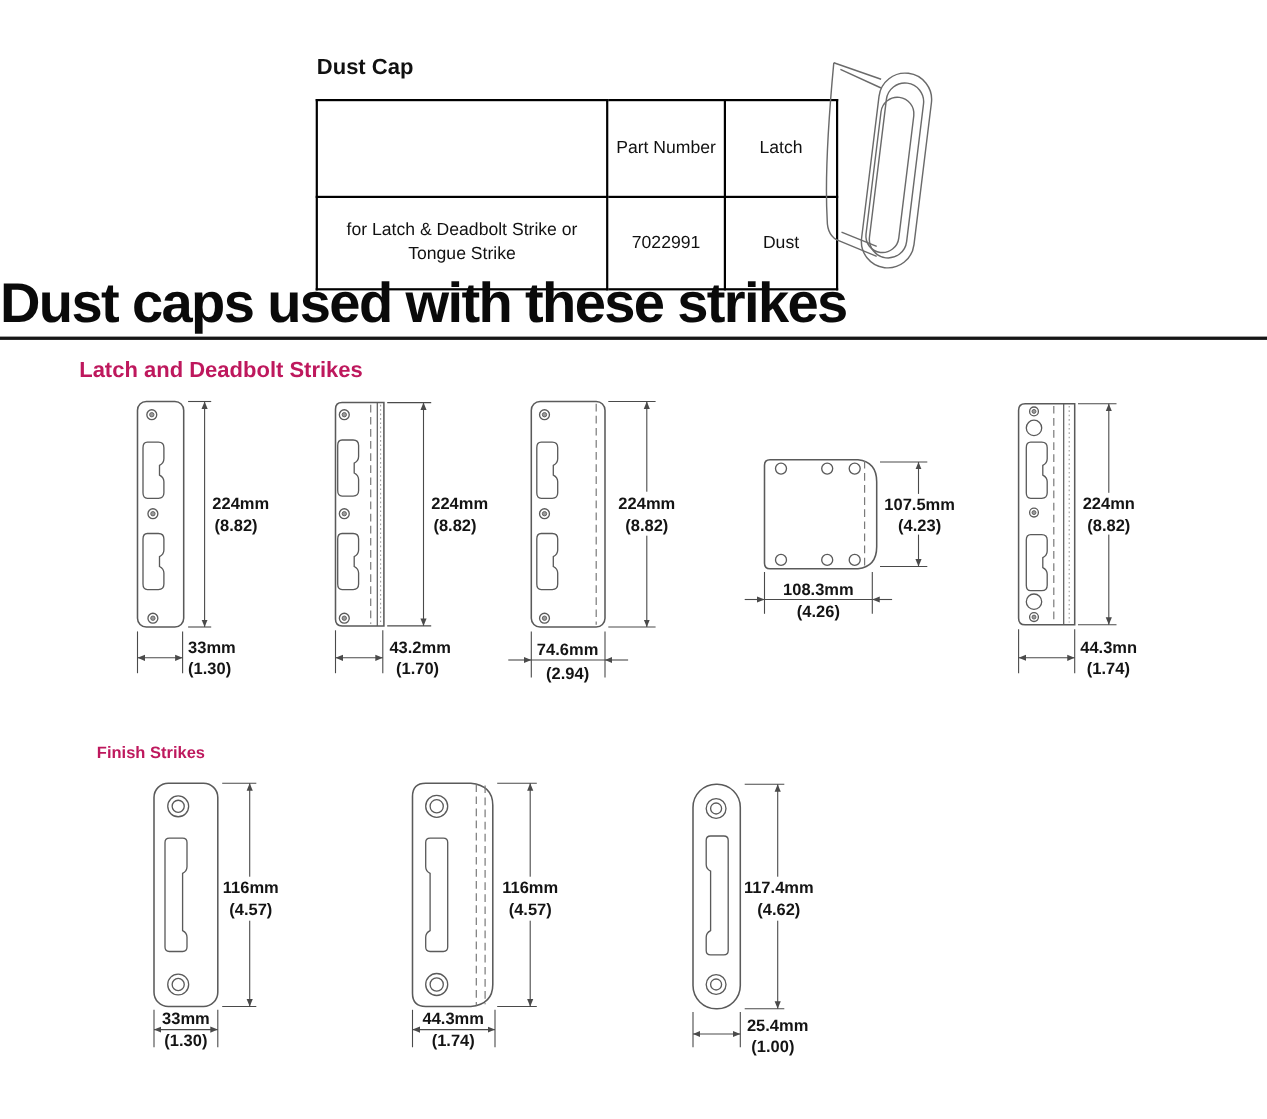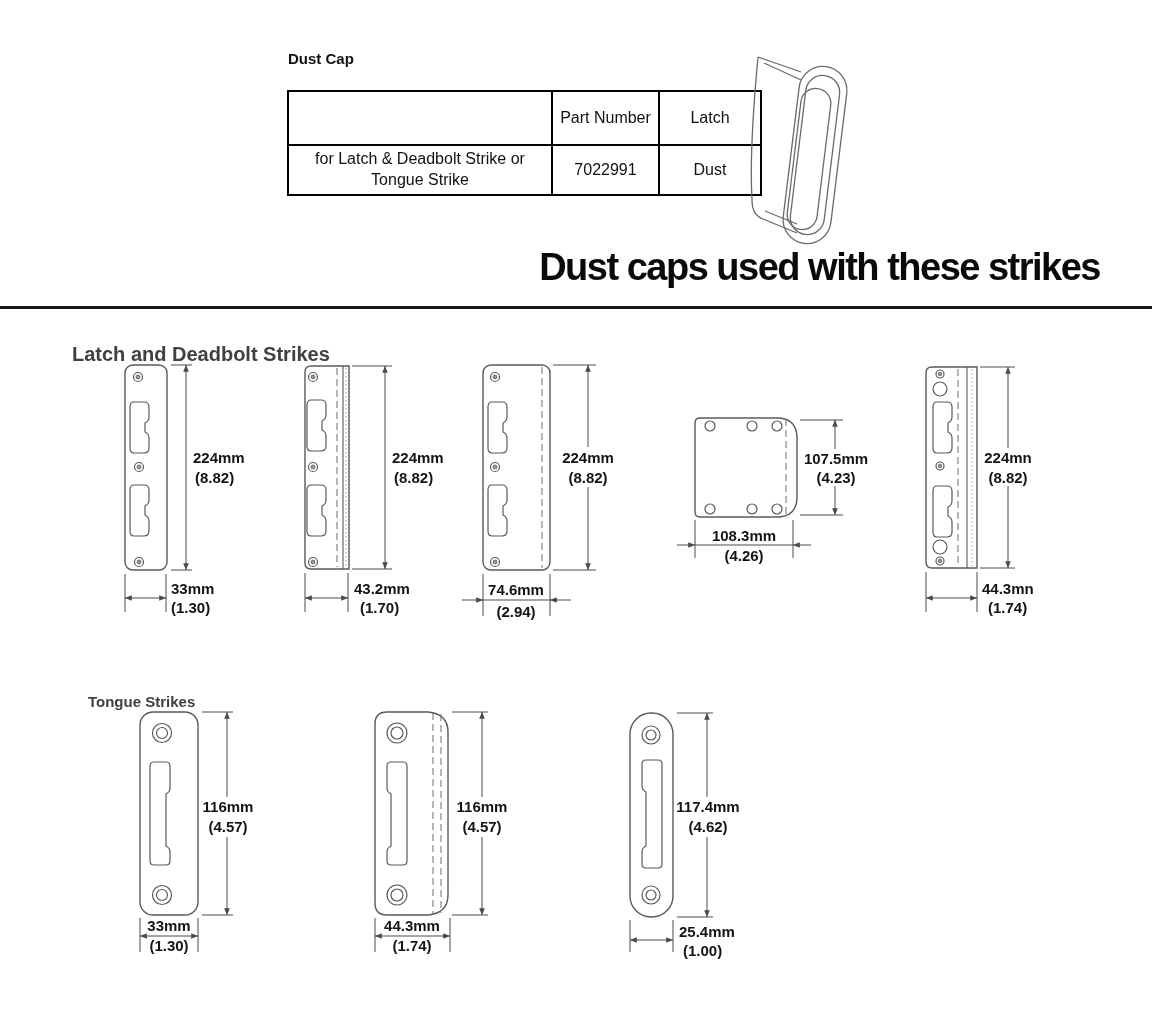--- a/index.html
+++ b/index.html
@@ -1,35 +1,35 @@
 <!DOCTYPE html>
 <html><head>
 <meta charset="utf-8">
 <style>
   html,body{margin:0;padding:0;background:#fff;}
   .page{position:relative;width:1152px;height:1017px;background:#fff;overflow:hidden;
         font-family:"Liberation Sans",sans-serif;color:#111;}
 
-  .dustcap-title{position:absolute;left:288px;top:50px;font-size:15px;font-weight:bold;}
+  .dustcap-title{position:absolute;left:288px;top:50px;font-size:20px;font-weight:bold;}
 
   table.parts{position:absolute;left:287px;top:90px;width:411px;border-collapse:collapse;
               table-layout:fixed;font-size:16px;}
   table.parts td,table.parts th{border:2px solid #000;text-align:center;vertical-align:middle;
               font-weight:normal;padding:2px 10px;line-height:1.3;}
   table.parts .c1{width:238px;padding:0 12px;}
-  table.parts .c2{width:93px;padding:2px 6px;}
+  table.parts .c2{width:93px;padding:19px 6px;}
   table.parts .c3{width:80px;}
   table.parts tr.hd td{height:48px;}
   table.parts tr.bd td{height:44px;}
 
-  .main-title{position:absolute;left:0;top:246px;width:1100px;text-align:right;
-              font-size:38px;font-weight:bold;letter-spacing:-1.5px;color:#0a0a0a;}
+  .main-title{position:absolute;left:0;top:246px;width:1100px;text-align:left;
+              font-size:51px;font-weight:bold;letter-spacing:-1.5px;color:#0a0a0a;}
   .rule{position:absolute;left:0;top:306px;width:1152px;height:3px;background:#161616;}
 
-  .sec-head{position:absolute;font-weight:bold;color:#404040;margin-top:17px;}
+  .sec-head{position:absolute;font-weight:bold;color:#be185d;}
   .sec-head.latch{left:72px;top:326px;font-size:20px;}
   .sec-head.tongue{left:88px;top:676px;font-size:15px;}
 
   svg.draw{position:absolute;left:0;top:0;}
   .plate{fill:#fff;stroke:#5a5a5a;stroke-width:1.4;}
   .feat{fill:#fff;stroke:#5a5a5a;stroke-width:1.2;}
   .fold{fill:none;stroke:#7a7a7a;stroke-width:1.1;stroke-dasharray:7 4;}
   .serr{fill:none;stroke:#9a9a9a;stroke-width:1;stroke-dasharray:1.5 2.5;}
   .edge{fill:none;stroke:#5a5a5a;stroke-width:1.1;}
   .ext,.dim{stroke:#4a4a4a;stroke-width:1;fill:none;}
@@ -56,21 +56,21 @@
       <td class="c2">7022991</td>
       <td class="c3">Dust</td>
     </tr>
   </tbody>
     </table>
 
   <div class="main-title">Dust caps used with these strikes</div>
   <div class="rule"></div>
 
   <div class="sec-head latch">Latch and Deadbolt Strikes</div>
-  <div class="sec-head tongue">Tongue Strikes</div>
+  <div class="sec-head tongue">Finish Strikes</div>
 
   <svg class="draw" width="1152" height="1017" viewBox="0 0 1152 1017">
     <defs>
       <marker id="arr" viewBox="0 0 10 10" refX="8.5" refY="5" markerWidth="8" markerHeight="8" orient="auto-start-reverse">
         <path d="M0 1.5 L8.5 5 L0 8.5 Z" fill="#4a4a4a"></path>
       </marker>
     </defs>
 
     <g>
       <path class="cap" d="M758 57 L801 72"></path>

